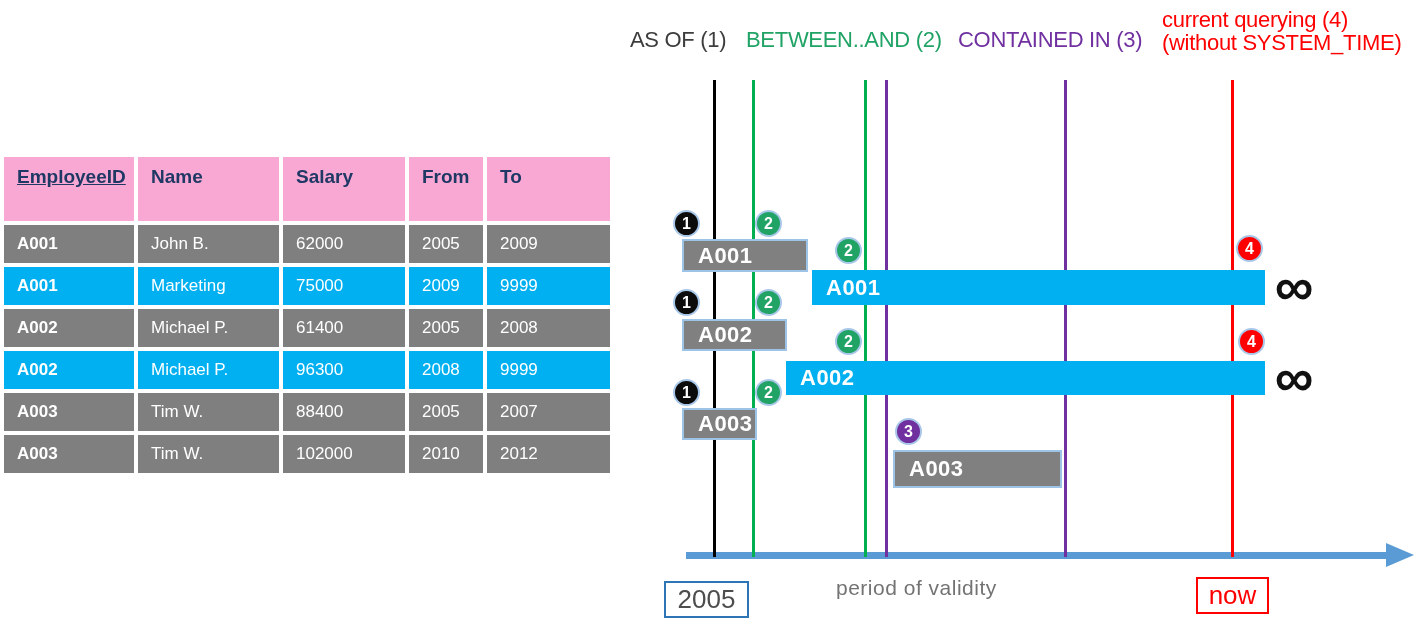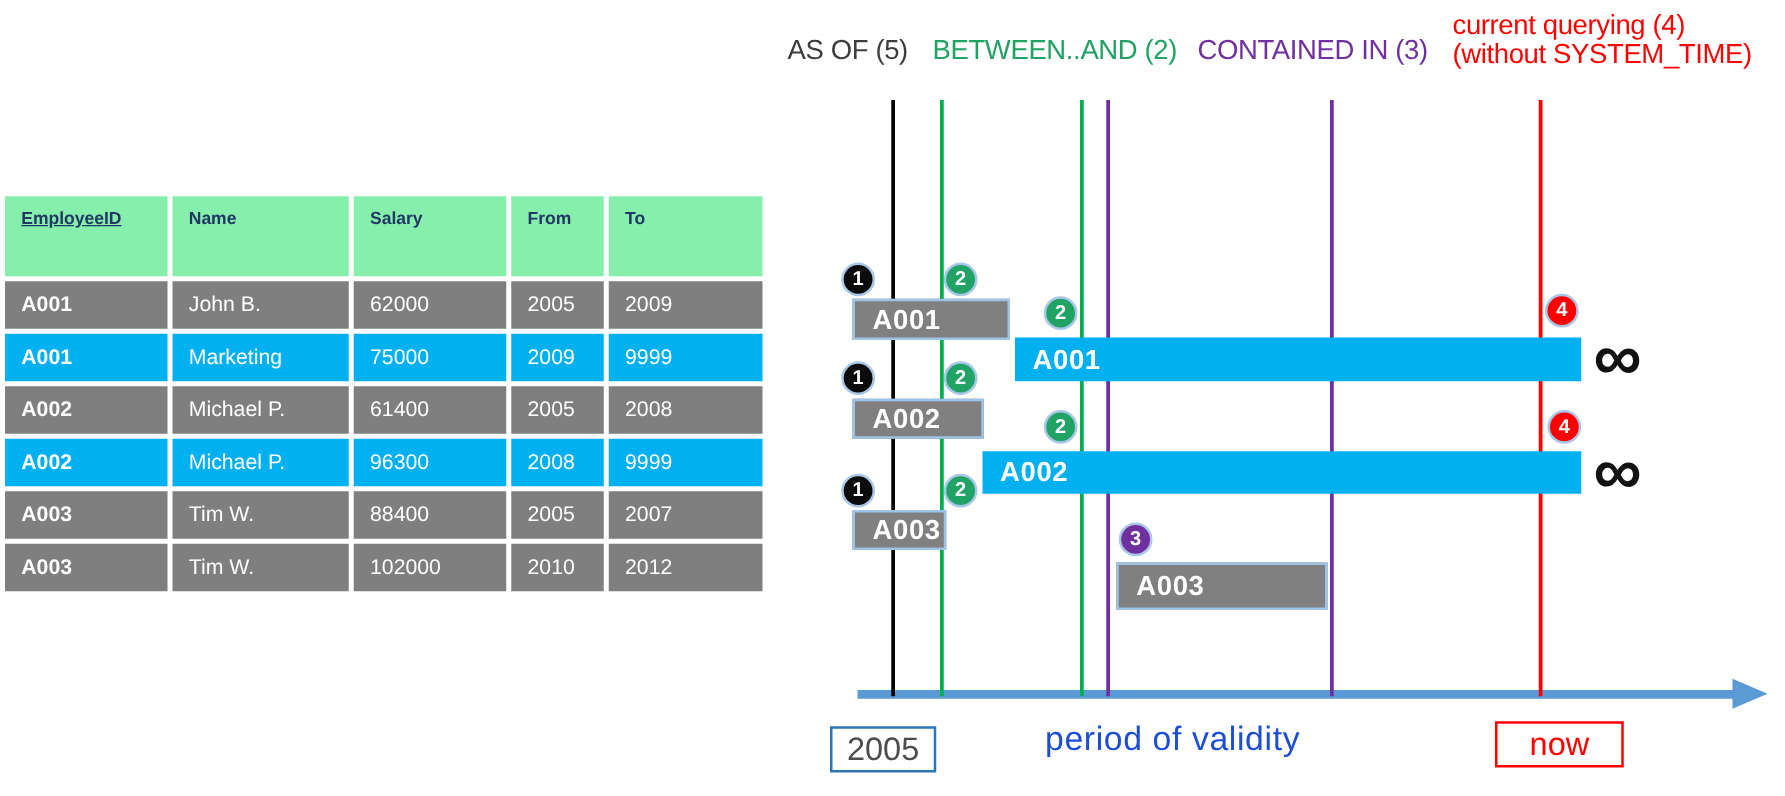--- a/index.html
+++ b/index.html
@@ -15,22 +15,22 @@
     grid-template-columns:130px 141px 122px 74px 123px;
     grid-template-rows:64px repeat(6,38px);
     gap:4px;
   }
   .cell{
     display:flex;align-items:center;
     padding-left:13px;box-sizing:border-box;
     font-size:17px;color:#ffffff;
   }
   .cell.head{
-    background:#86efac;color:#1F3864;font-weight:bold;
-    align-items:flex-start;padding-top:9px;font-size:14px;
+    background:#f9a8d4;color:#1F3864;font-weight:bold;
+    align-items:flex-start;padding-top:9px;font-size:19px;
   }
   .cell.head.u{text-decoration:underline;}
   .cell.gray{background:#7F7F7F;}
   .cell.cyan{background:#00B0F0;}
   .emp-table .cell:nth-child(5n+1){font-weight:bold;}
 
   
   .diagram{position:absolute;left:0;top:0;width:1428px;height:637px;}
 
   .vline{position:absolute;top:80px;height:477px;width:3px;}
@@ -67,25 +67,25 @@
   #lbl-between{left:746px;top:27px;color:#21A366;}
   #lbl-contained{left:958px;top:27px;color:#7030A0;text-align:right;}
   #lbl-current{left:1162px;top:8px;color:#FF0000;line-height:23px;}
 
   .tick-box{
     position:absolute;box-sizing:border-box;
     display:flex;align-items:center;justify-content:center;
     font-size:26px;background:#ffffff;
   }
   #box-2005{left:664px;top:581px;width:85px;height:37px;border:2px solid #2E75B6;color:#4D4D4D;}
-  #box-now{left:1196px;top:577px;width:103px;height:37px;border:2px solid #FF0000;color:#FF0000;}
+  #box-now{left:1196px;top:577px;width:73px;height:37px;border:2px solid #FF0000;color:#FF0000;}
 
   #axis-title{
     position:absolute;left:836px;top:576px;
-    font-size:27px;color:#1d4ed8;white-space:nowrap;letter-spacing:0.5px;
+    font-size:21px;color:#737373;white-space:nowrap;letter-spacing:0.5px;
   }
 </style>
 </head>
 <body>
 
 <div class="emp-table">
     <div class="cell head u">EmployeeID</div>
     <div class="cell head">Name</div>
     <div class="cell head">Salary</div>
     <div class="cell head">From</div>
@@ -117,21 +117,21 @@
     <div class="cell gray">2007</div>
     <div class="cell gray">A003</div>
     <div class="cell gray">Tim W.</div>
     <div class="cell gray">102000</div>
     <div class="cell gray">2010</div>
     <div class="cell gray">2012</div>
   </div>
 
 <div class="diagram">
 
-  <div class="legend-label" id="lbl-asof">AS OF (5)</div>
+  <div class="legend-label" id="lbl-asof">AS OF (1)</div>
   <div class="legend-label" id="lbl-between">BETWEEN..AND (2)</div>
   <div class="legend-label" id="lbl-contained">CONTAINED IN (3)</div>
   <div class="legend-label" id="lbl-current">
     <div>current querying (4)</div>
     <div>(without SYSTEM_TIME)</div>
   </div>
 
   <div class="axis-line"></div>
   <div class="axis-arrow"></div>
 

